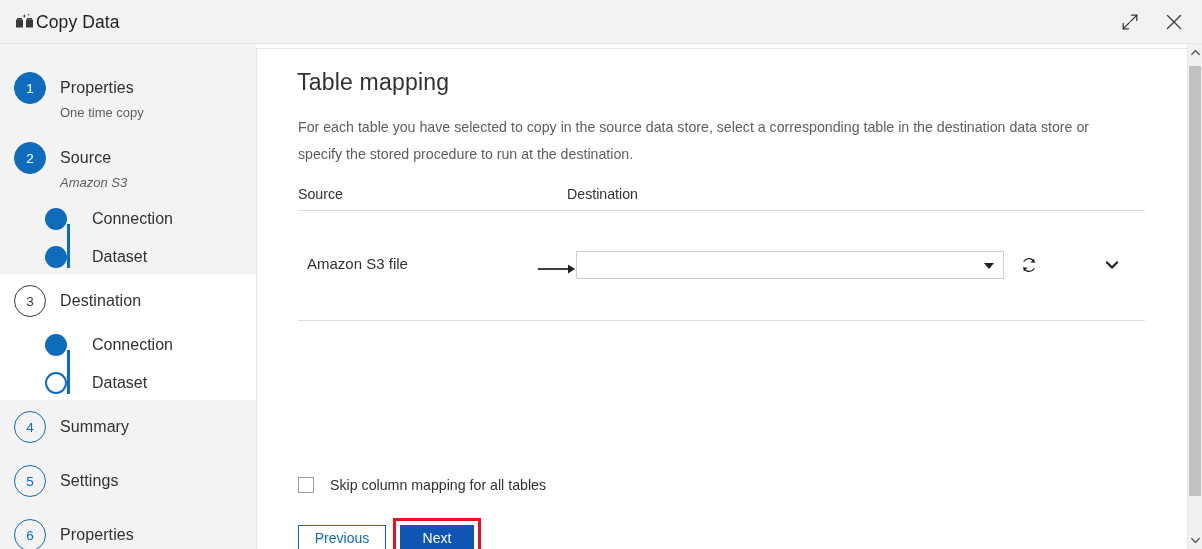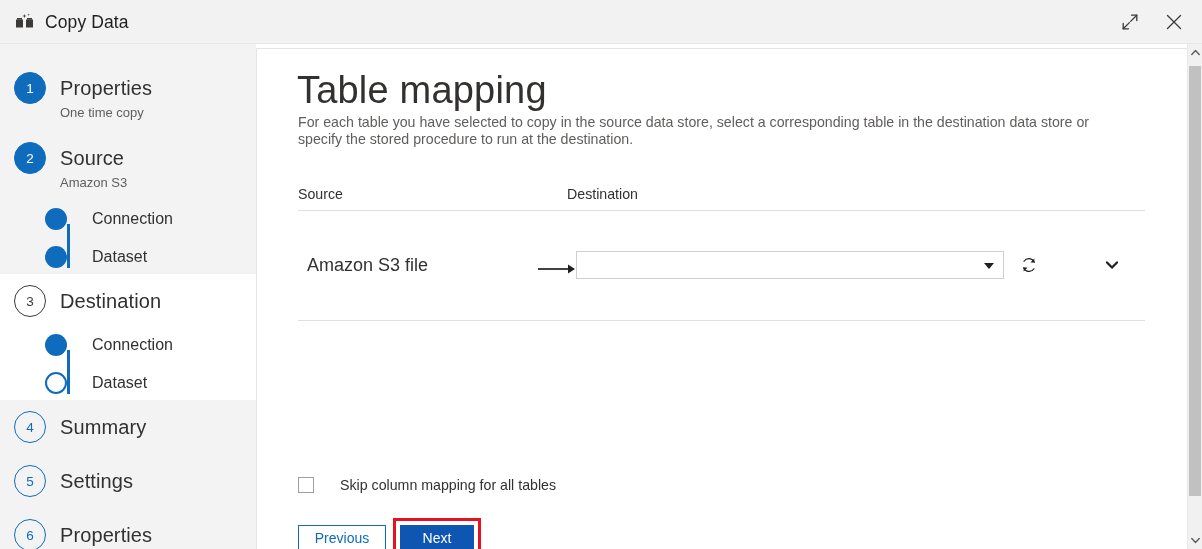--- a/index.html
+++ b/index.html
@@ -30,21 +30,20 @@
     background: #f2f2f2;
     border-bottom: 1px solid #e8e8e8;
     box-sizing: border-box;
   }
   .title-left {
     position: absolute;
     left: 14px; top: 0;
     height: 44px;
     display: flex;
     align-items: center;
-    gap: 9px;
   }
   .copy-icon {
     position: relative;
     width: 22px; height: 18px;
     display: block;
   }
   .title-text {
     font-size: 17.5px;
     color: #1f1f1f;
     letter-spacing: .1px;
@@ -116,21 +115,21 @@
     background: transparent;
     border: 1.6px solid #3b3a39;
     color: #3b3a39;
   }
   .circle.pending {
     background: transparent;
     border: 1.6px solid #0f6cbd;
     color: #0f6cbd;
   }
   .step-label {
-    font-size: 20px;
+    font-size: 16px;
     color: #323130;
     white-space: nowrap;
     letter-spacing: .1px;
   }
   .step-sub {
     position: absolute;
     left: 60px;
     font-size: 13px;
     color: #605e5c;
     white-space: nowrap;
@@ -185,32 +184,32 @@
     overflow: hidden;
   }
   .panel-inner {
     position: relative;
     width: 100%;
     height: 100%;
   }
   .page-title {
     position: absolute;
     left: 40px; top: 20px;
-    font-size: 38px;
+    font-size: 23px;
     font-weight: 300;
     color: #323130;
     letter-spacing: .2px;
     white-space: nowrap;
   }
   .page-desc {
     position: absolute;
     left: 41px; top: 65px;
     width: 810px;
     font-size: 14.2px;
-    line-height: 17px;
+    line-height: 27px;
     color: #605e5c;
   }
 
   
   .tbl-head {
     position: absolute;
     left: 41px; top: 137px;
     width: 847px;
   }
   .th {
@@ -233,21 +232,21 @@
   .rule-row  { top: 271px; }
 
   .row {
     position: absolute;
     left: 41px; top: 184px;
     width: 847px; height: 66px;
   }
   .row-source {
     position: absolute;
     left: 9px; top: 22px;
-    font-size: 18px;
+    font-size: 15px;
     color: #323130;
     white-space: nowrap;
   }
   .arrow {
     position: absolute;
     left: 240px; top: 28px;
     width: 38px; height: 12px;
   }
   .combo {
     position: absolute;
@@ -291,21 +290,21 @@
     justify-content: center;
     cursor: pointer;
   }
 
   
   .checkrow {
     position: absolute;
     left: 41px; top: 428px;
     display: flex;
     align-items: center;
-    gap: 26px;
+    gap: 16px;
     cursor: pointer;
   }
   .checkbox {
     width: 16px; height: 16px;
     border: 1px solid #a19f9d;
     background: #ffffff;
     box-sizing: border-box;
     flex: 0 0 auto;
   }
   .checkrow-label {
@@ -430,21 +429,21 @@
           <div class="step-label">Properties</div>
         </div>
         <div class="step-sub" style="top:33px;">One time copy</div>
       </div>
 
       <div class="step" style="top:98px;">
         <div class="step-row">
           <div class="circle done">2</div>
           <div class="step-label">Source</div>
         </div>
-        <div class="step-sub" style="top:33px;">Amazon S3</div>
+        <div class="step-sub" style="top:33px;font-style:italic;">Amazon S3</div>
       </div>
 
       <div class="connector" style="top:180px; height:44px;"></div>
       <div class="substep" style="top:159px; height:32px;">
         <div class="dotwrap">
           <div class="dot filled"></div>
         </div>
         <div class="substep-label">Connection</div>
       </div>
       <div class="substep" style="top:197px; height:32px;">

